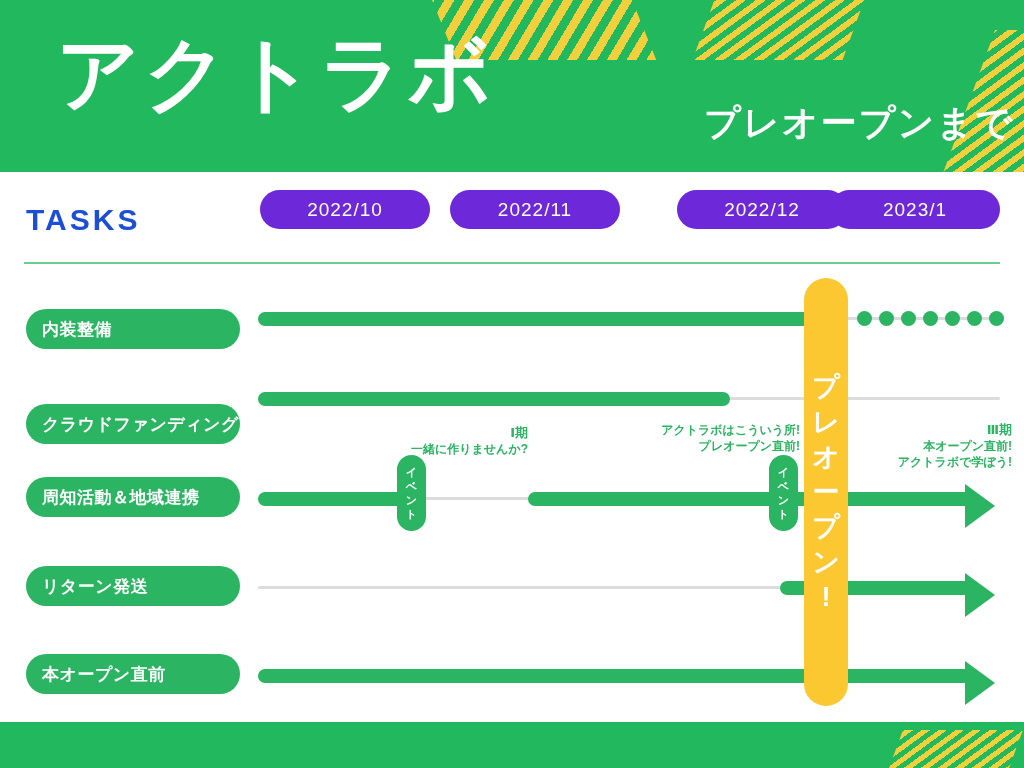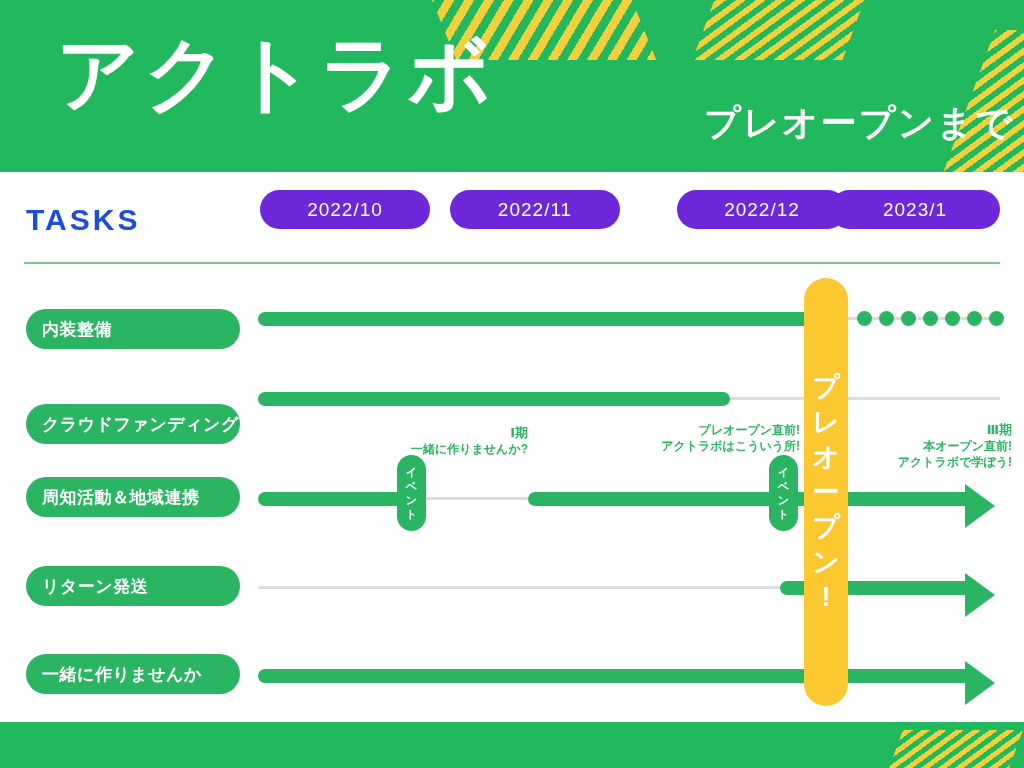--- a/index.html
+++ b/index.html
@@ -281,34 +281,34 @@
       <div class="task-pill" style="top: 477px; width: 214px;">周知活動＆地域連携</div>
       <div class="track" style="left: 258px; top: 497px; width: 680px;"></div>
       <div class="bar bar-square-right" style="left: 258px; top: 492px; width: 150px;"></div>
       <div class="bar bar-square-right" style="left: 528px; top: 492px; width: 294px;"></div>
       <div class="bar bar-square-right" style="left: 822px; top: 492px; width: 150px;"></div>
       <div class="arrow-head" style="left: 965px; top: 484px;"></div>
       <div class="task-pill" style="top: 566px; width: 214px;">リターン発送</div>
       <div class="track" style="left: 258px; top: 586px; width: 525px;"></div>
       <div class="bar bar-square-right" style="left: 780px; top: 581px; width: 192px;"></div>
       <div class="arrow-head" style="left: 965px; top: 573px;"></div>
-      <div class="task-pill" style="top: 654px; width: 214px;">一緒に作りませんか</div>
+      <div class="task-pill" style="top: 654px; width: 214px;">本オープン直前</div>
       <div class="track" style="left: 258px; top: 674px; width: 700px;"></div>
       <div class="bar bar-square-right" style="left: 258px; top: 669px; width: 714px;"></div>
       <div class="arrow-head" style="left: 965px; top: 661px;"></div>
     </div>
 
   <div id="annotations-host">
       <div class="annotation" style="left: 258px; top: 425px; width: 270px;">
         <span class="phase">Ⅰ期</span>
         <span class="note">一緒に作りませんか?</span>
       </div>
       <div class="annotation" style="left: 560px; top: 422px; width: 240px;">
+        <span class="note">アクトラボはこういう所!</span>
         <span class="note">プレオープン直前!</span>
-        <span class="note">アクトラボはこういう所!</span>
       </div>
       <div class="annotation" style="left: 852px; top: 422px; width: 160px;">
         <span class="phase">Ⅲ期</span>
         <span class="note">本オープン直前!</span>
         <span class="note">アクトラボで学ぼう!</span>
       </div>
     </div>
 
   <div id="events-host">
       <div class="event-pill" style="left: 397px; top: 455px; height: 76px;">

